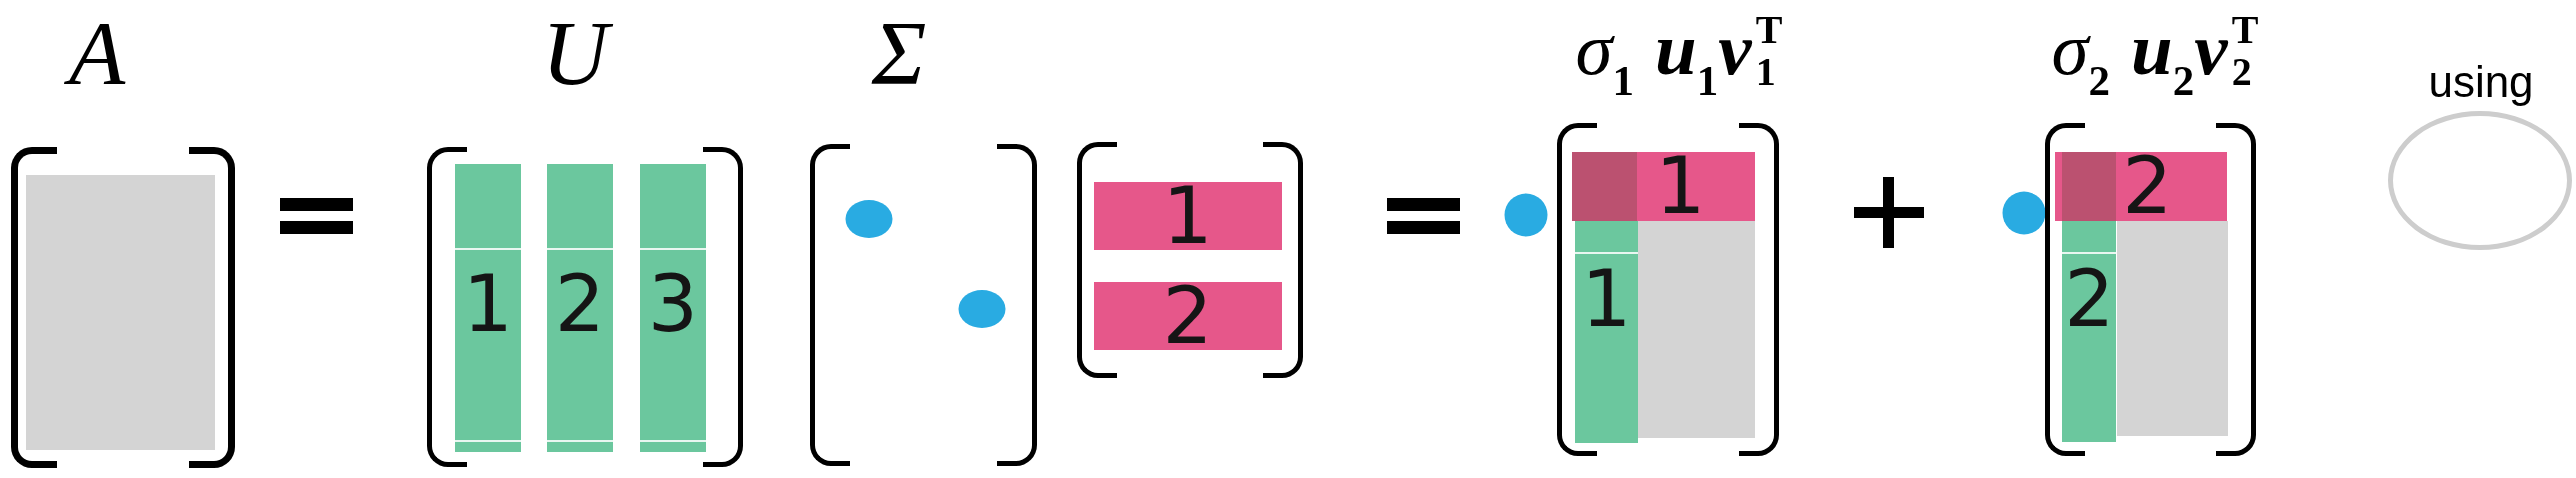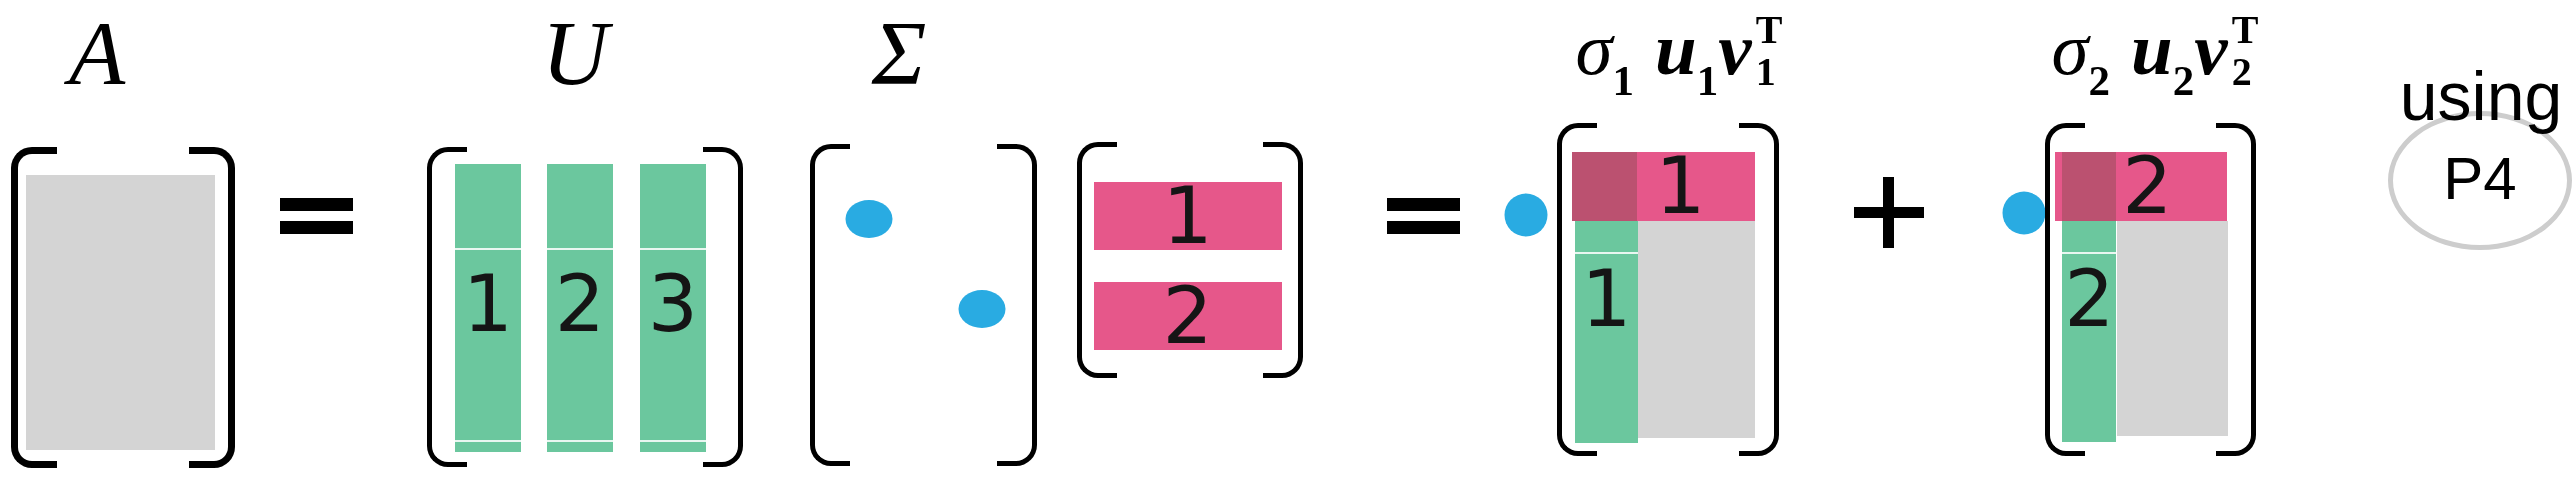--- a/index.html
+++ b/index.html
@@ -52,21 +52,21 @@
   .plus .hb { position:absolute; left:0; right:0; top:30px; height:11px; background:#000; }
   .plus .vb { position:absolute; top:0; bottom:0; left:29px; width:11px; background:#000; }
   .bluedot { position:absolute; transform:translate(-50%,-50%); background:var(--blue-dot,#29ABE2); border-radius:50%; }
   
   .f-gray    { background:var(--matrix-gray,#D4D4D4); }
   .f-green   { background:var(--green,#6BC79E); }
   .f-pink    { background:var(--pink,#E6578A); }
   .f-overlap { background:var(--overlap-red,#BB5170); }
   
   .using {
-    position:absolute; transform:translateX(-50%); font-size:68px; color:#000;
+    position:absolute; transform:translateX(-50%); font-size:44px; color:#000;
     font-family:"Liberation Sans",sans-serif; z-index:3; white-space:nowrap;
   }
   .pcircle {
     position:absolute; box-sizing:border-box; border:5.6px solid var(--circle-gray,#CDCDCD);
     border-radius:50%; z-index:1; background:transparent;
   }
   .pbadge {
     position:absolute; transform:translate(-50%,-50%); font-size:60px; color:#000;
     font-family:"Liberation Sans",sans-serif; z-index:2;
   }
@@ -177,16 +177,15 @@
     </div>
     <div class="fill f-overlap" style="left:17.4px; top:28.5px; width:54px; height:69px;"></div>
     <div class="fill f-green" style="left:17.4px; top:98px; width:54px; height:221px;">
       <div class="sep" style="top:31px;"></div>
       <div class="num" style="left:50%; top:78px;">2</div>
     </div>
   </div>
 
   <div class="using" style="left:2481px; top:57px;">using</div>
   <div class="pcircle" style="left:2388px; top:111px; width:184px; height:139px;"></div>
-  <div class="pbadge" style="left:2480px; top:178px;">P4</div>
 
 </div>
 
 
 </body></html>

